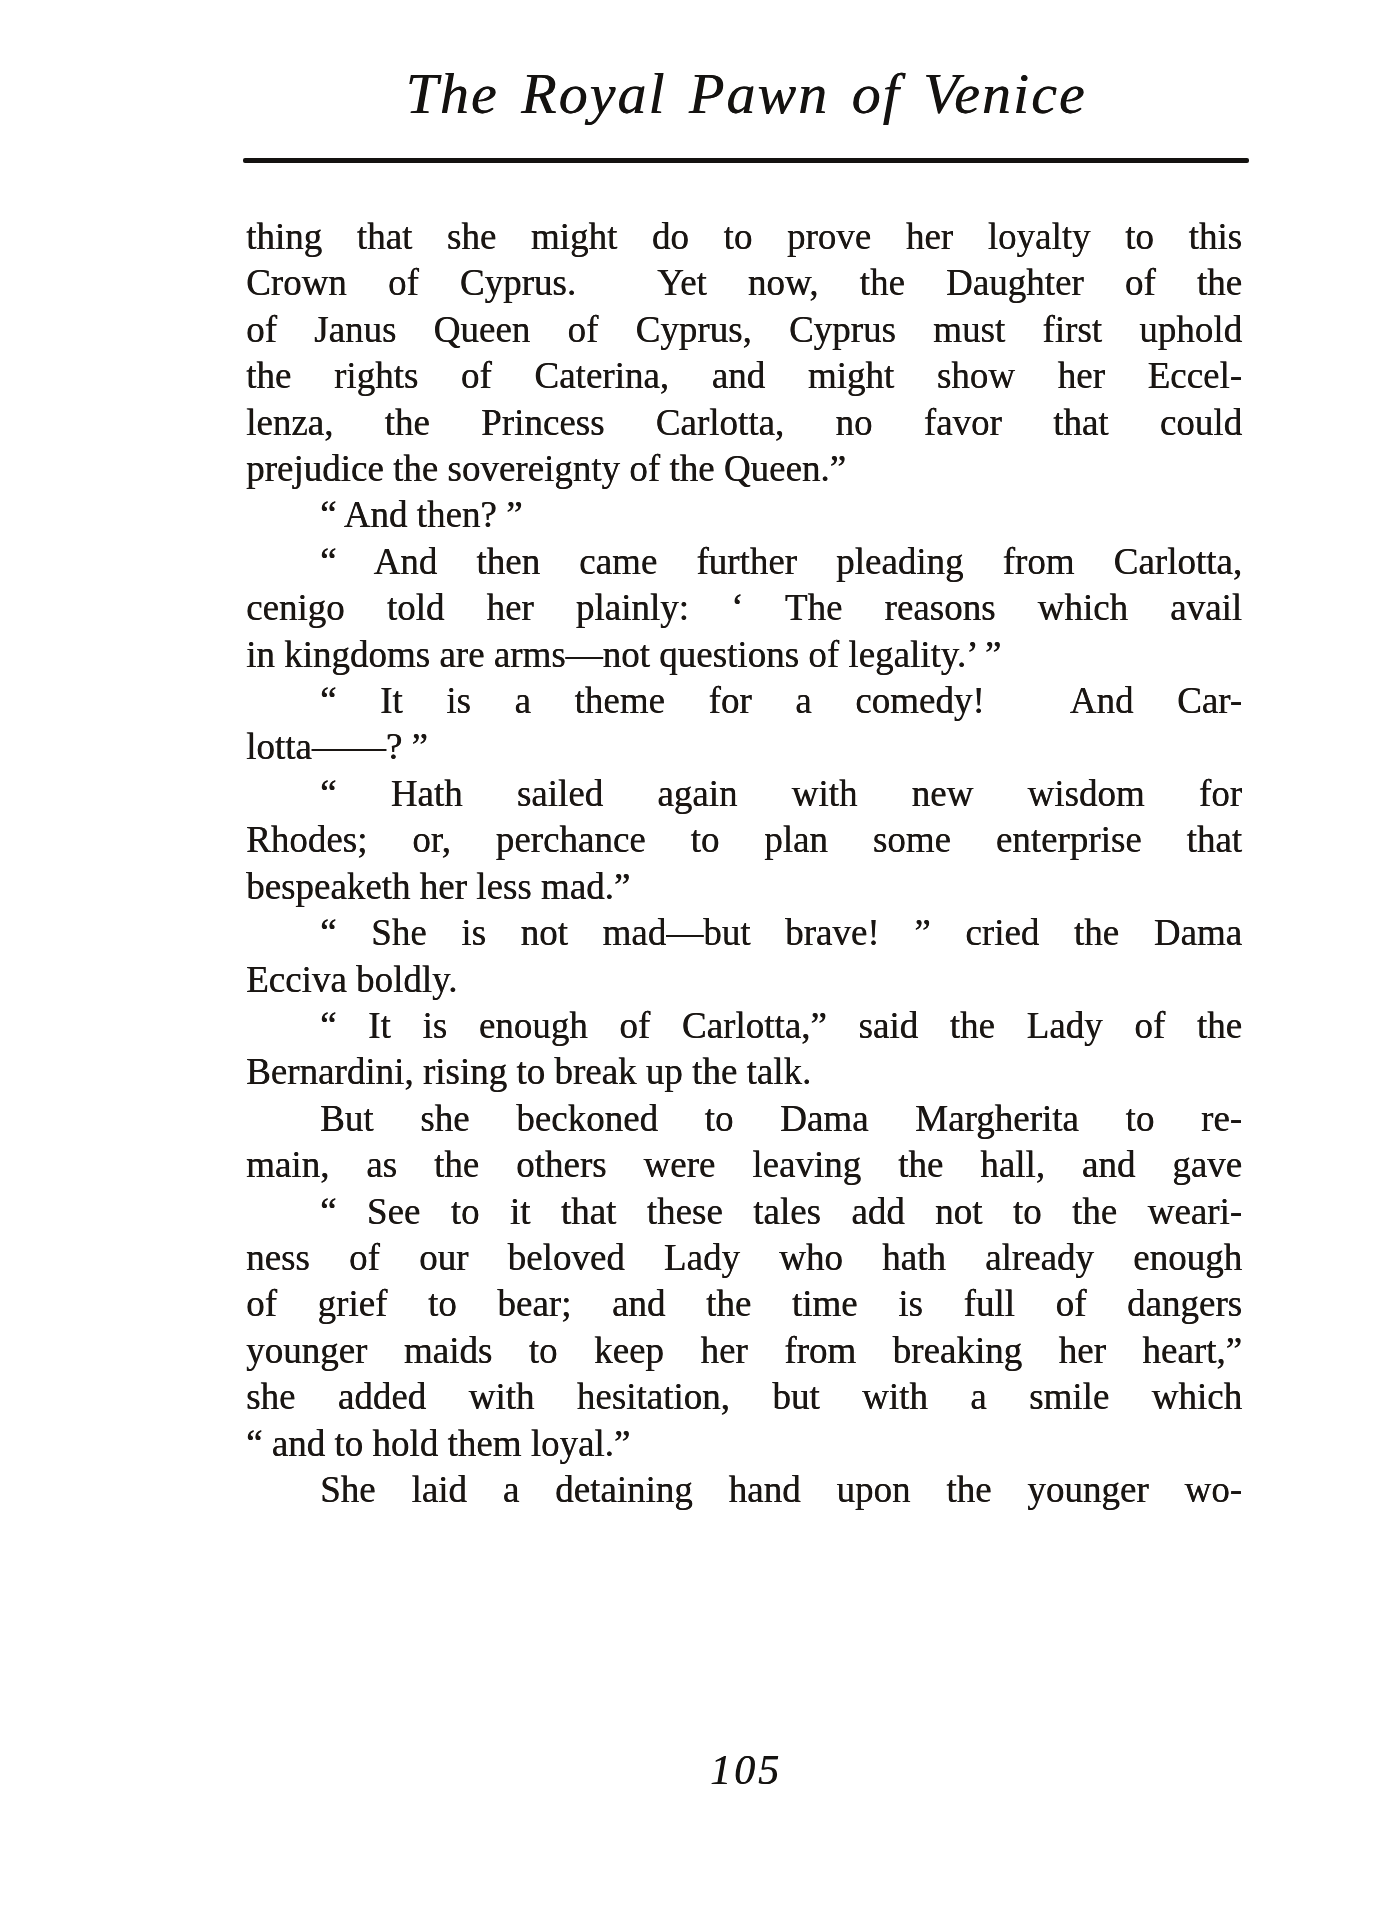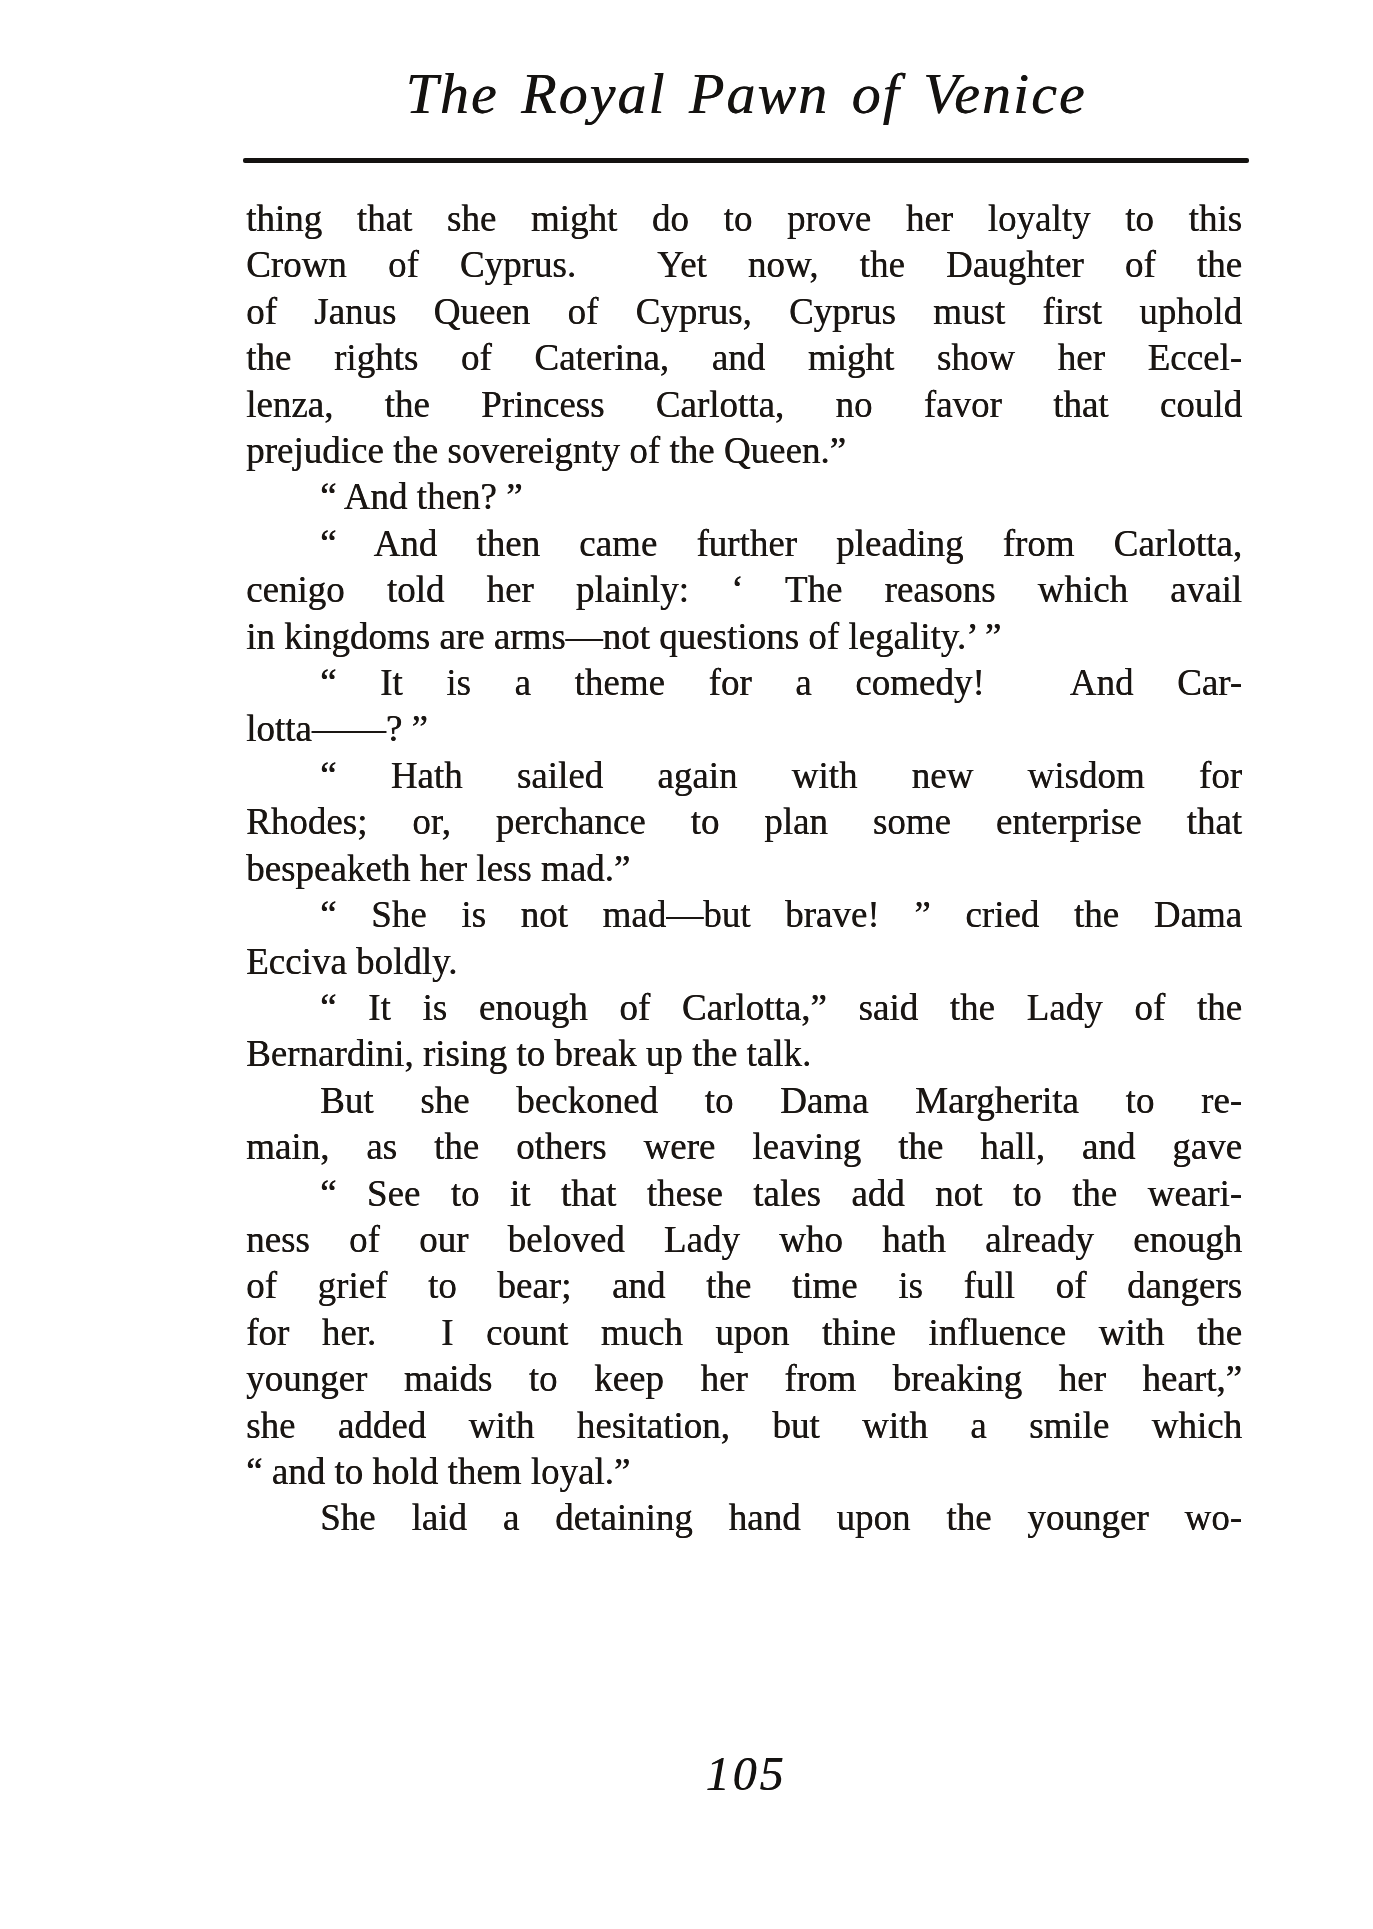--- a/index.html
+++ b/index.html
@@ -35,21 +35,21 @@
     left: 243px;
     top: 158px;
     width: 1006px;
     height: 5px;
     background: #141210;
     border-radius: 2px;
   }
   .text-block {
     position: absolute;
     left: 246px;
-    top: 196px;
+    top: 214px;
     width: 996px;
     font-size: 37px;
     line-height: 46.4px;
     color: #1a1613;
     text-shadow: 0.4px 0 0 currentColor;
   }
   .line {
     white-space: pre-wrap;
   }
   .line.j {
@@ -59,21 +59,21 @@
   .line.ind {
     padding-left: 74px;
   }
   .folio {
     position: absolute;
     left: 244px;
     top: 1746px;
     width: 1004px;
     text-align: center;
     font-style: italic;
-    font-size: 48px;
+    font-size: 42px;
     letter-spacing: 3px;
     color: #141210;
     text-shadow: 0.5px 0 0 currentColor;
   }
 </style>
 </head>
 <body>
 
 <div class="page">
   <div class="running-head">The Royal Pawn of Venice</div>
@@ -96,20 +96,19 @@
       <div class="line">bespeaketh her less mad.”</div>
       <div class="line j ind">“ She is not mad—but brave! ” cried the Dama</div>
       <div class="line">Ecciva boldly.</div>
       <div class="line j ind">“ It is enough of Carlotta,” said the Lady of the</div>
       <div class="line">Bernardini, rising to break up the talk.</div>
       <div class="line j ind">But she beckoned to Dama Margherita to re-</div>
       <div class="line j">main, as the others were leaving the hall, and gave</div>
       <div class="line j ind">“ See to it that these tales add not to the weari-</div>
       <div class="line j">ness of our beloved Lady who hath already enough</div>
       <div class="line j">of grief to bear; and the time is full of dangers</div>
-      <div class="line j">for her.&nbsp; I count much upon thine influence with the</div>
       <div class="line j">younger maids to keep her from breaking her heart,”</div>
       <div class="line j">she added with hesitation, but with a smile which</div>
       <div class="line">“ and to hold them loyal.”</div>
       <div class="line j ind">She laid a detaining hand upon the younger wo-</div>
     </div>
   <div class="folio">105</div>
 </div>
 
 </body></html>

